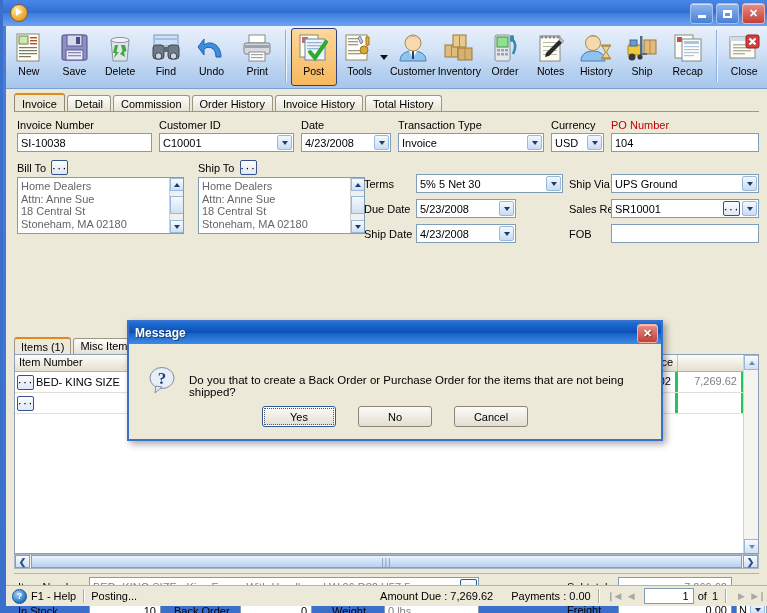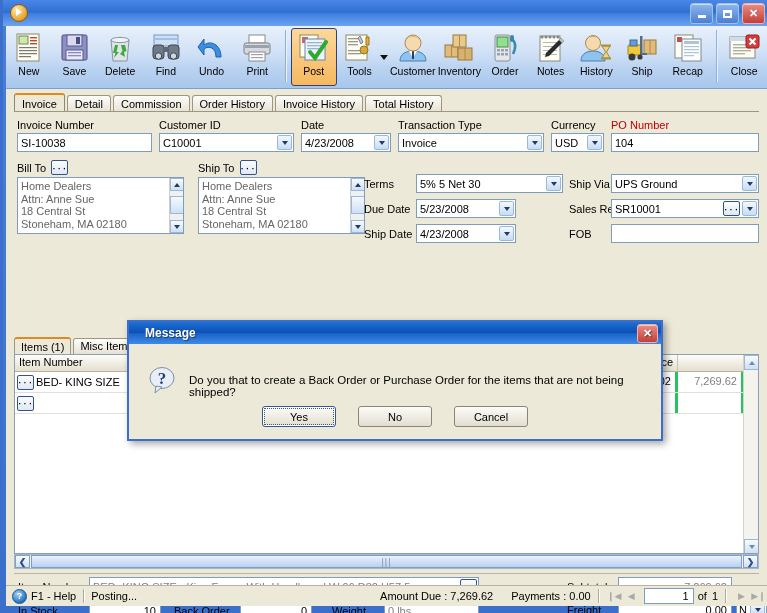--- a/index.html
+++ b/index.html
@@ -229,21 +229,21 @@
   }
   
   .modal{
     position:absolute;left:124px;top:320px;width:536px;height:121px;z-index:60;
     background:#ece9d8;border:2px solid #3a6fcc;box-sizing:border-box;
     box-shadow:3px 3px 7px rgba(0,0,0,.35);
   }
   .mtitle{
     height:22px;background:linear-gradient(180deg,#1f6fd4 0%,#0a4fb4 50%,#1a63c6 52%,#3e8ae8 100%);
     display:flex;align-items:center;color:#fff;font-weight:bold;font-size:12px;
-    padding-left:16px;text-shadow:1px 1px 1px rgba(0,0,0,.5);box-sizing:border-box;
+    padding-left:6px;text-shadow:1px 1px 1px rgba(0,0,0,.5);box-sizing:border-box;
   }
   .mclose{
     margin-left:auto;margin-right:3px;width:19px;height:17px;border-radius:3px;
     background:linear-gradient(180deg,#e98d84,#c0403a);border:1px solid #f0b0aa;
     color:#fff;font-size:11px;font-weight:bold;display:flex;align-items:center;justify-content:center;
     box-shadow:inset 0 1px 0 rgba(255,255,255,.55);cursor:default;
   }
   .mbody{position:relative;height:97px;}
   .qico{
     position:absolute;left:19px;top:22px;width:30px;height:30px;

